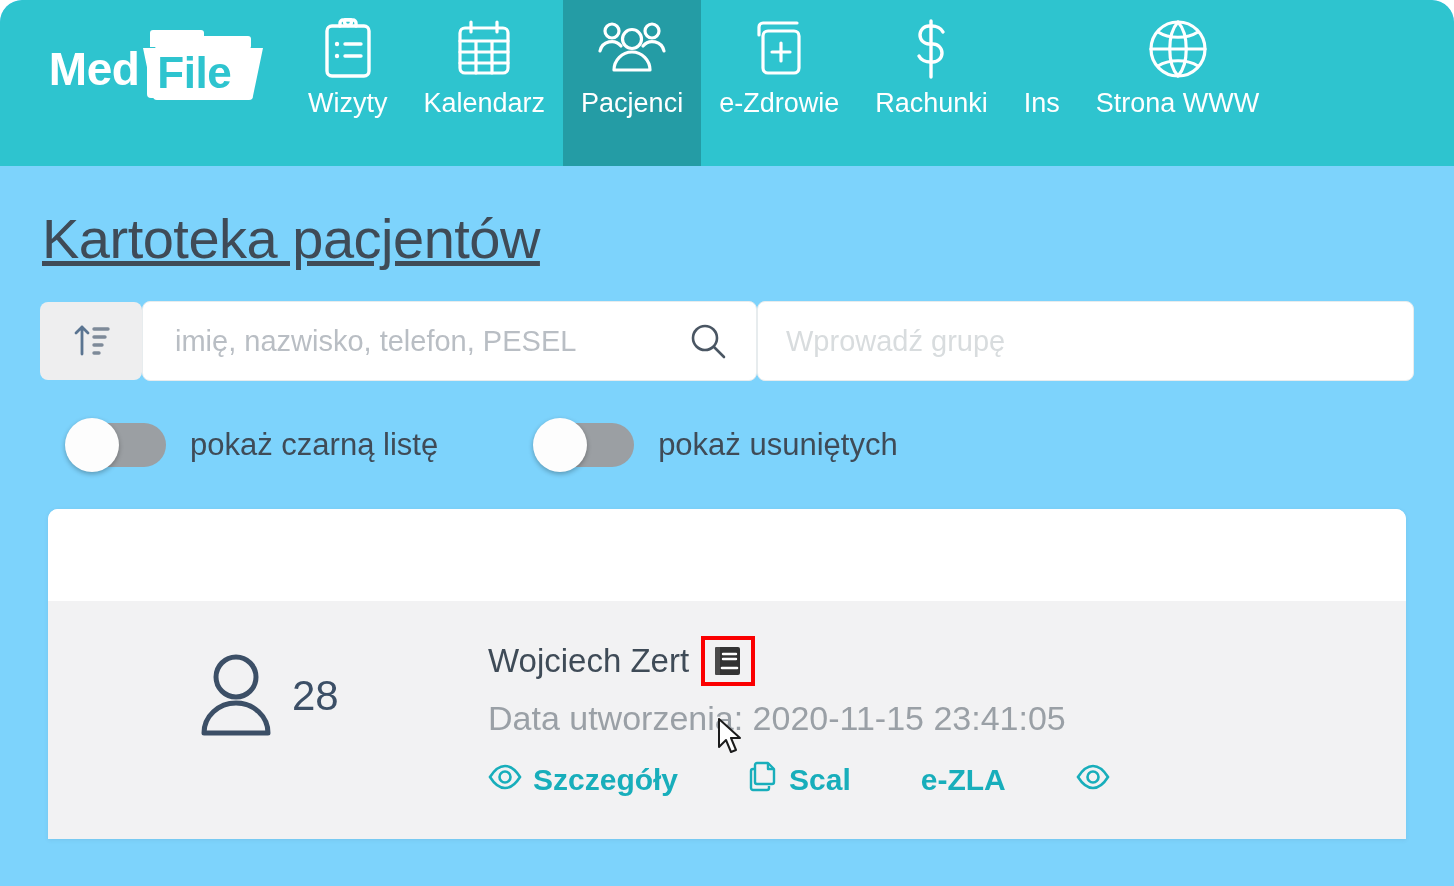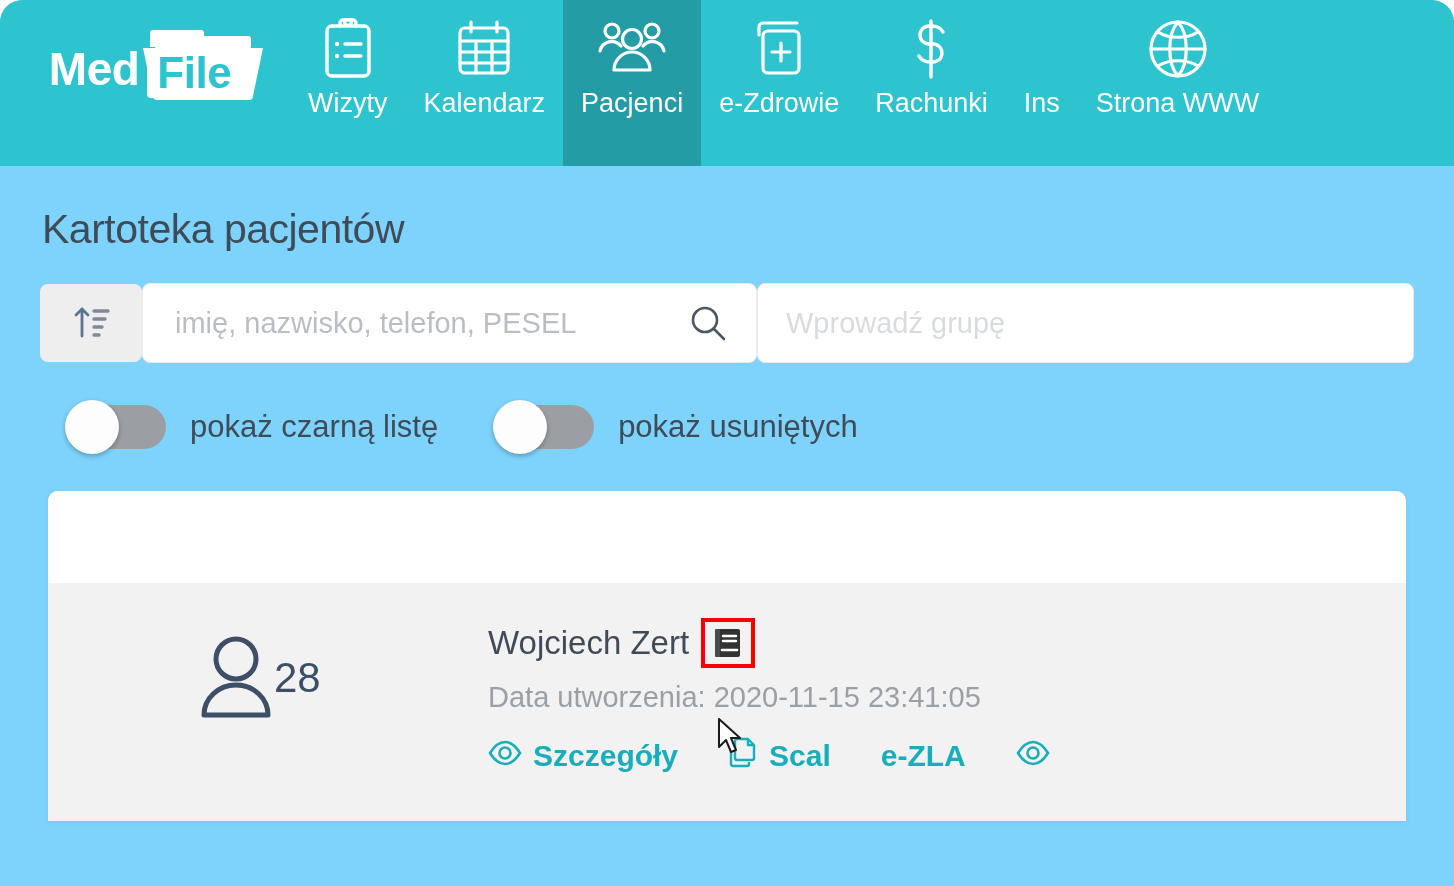--- a/index.html
+++ b/index.html
@@ -92,25 +92,26 @@
   }
   .nav-label {
     font-size: 27px;
     line-height: 1;
     margin-top: 8px;
   }
 
   
   .content { padding: 0 40px; }
   .page-title {
-    font-size: 41px;
+    font-size: 56px;
     color: #3f4b57;
     font-weight: normal;
     padding: 40px 0 22px 2px;
     letter-spacing: -0.5px;
+    text-decoration: underline;
   }
 
   .filter-row {
     display: flex;
     align-items: center;
     padding-top: 8px;
   }
   .sort-btn {
     width: 102px; height: 78px;
     background: #eeeeef;
@@ -163,21 +164,21 @@
     color: #3f4b57;
     padding: 0 28px;
     font-family: "Liberation Sans", sans-serif;
   }
   .group-box input::placeholder { color: #d8dcde; }
 
   .toggles-row {
     display: flex;
     align-items: center;
     padding: 42px 0 0 28px;
-    gap: 58px;
+    gap: 98px;
   }
   .toggle-wrap {
     display: flex;
     align-items: center;
     gap: 24px;
     cursor: pointer;
   }
   .toggle {
     position: relative;
     width: 98px; height: 44px;
@@ -212,20 +213,21 @@
     background: #f2f2f3;
     display: flex;
     align-items: flex-start;
     padding: 26px 0 0 0;
     min-height: 238px;
   }
   .avatar-cell {
     width: 440px;
     display: flex;
     align-items: center;
+    gap: 18px;
     padding-left: 150px;
     padding-top: 24px;
     flex: 0 0 440px;
   }
   .avatar-age {
     font-size: 42px;
     color: #3c4f66;
   }
   .info-cell { flex: 1 1 auto; padding-top: 8px; }
   .patient-name-line {
@@ -241,28 +243,28 @@
   .note-badge {
     position: relative;
     display: inline-flex;
     align-items: center;
     justify-content: center;
     width: 54px; height: 50px;
     border: 4px solid #fb0000;
     cursor: pointer;
   }
   .patient-date {
-    font-size: 29px;
+    font-size: 34px;
     color: #9aa0a6;
     margin-top: 12px;
   }
   .actions {
     display: flex;
     align-items: center;
-    gap: 50px;
+    gap: 70px;
     margin-top: 22px;
   }
   .action {
     display: flex;
     align-items: center;
     gap: 11px;
     color: #18aebb;
     font-size: 30px;
     font-weight: bold;
     cursor: pointer;

